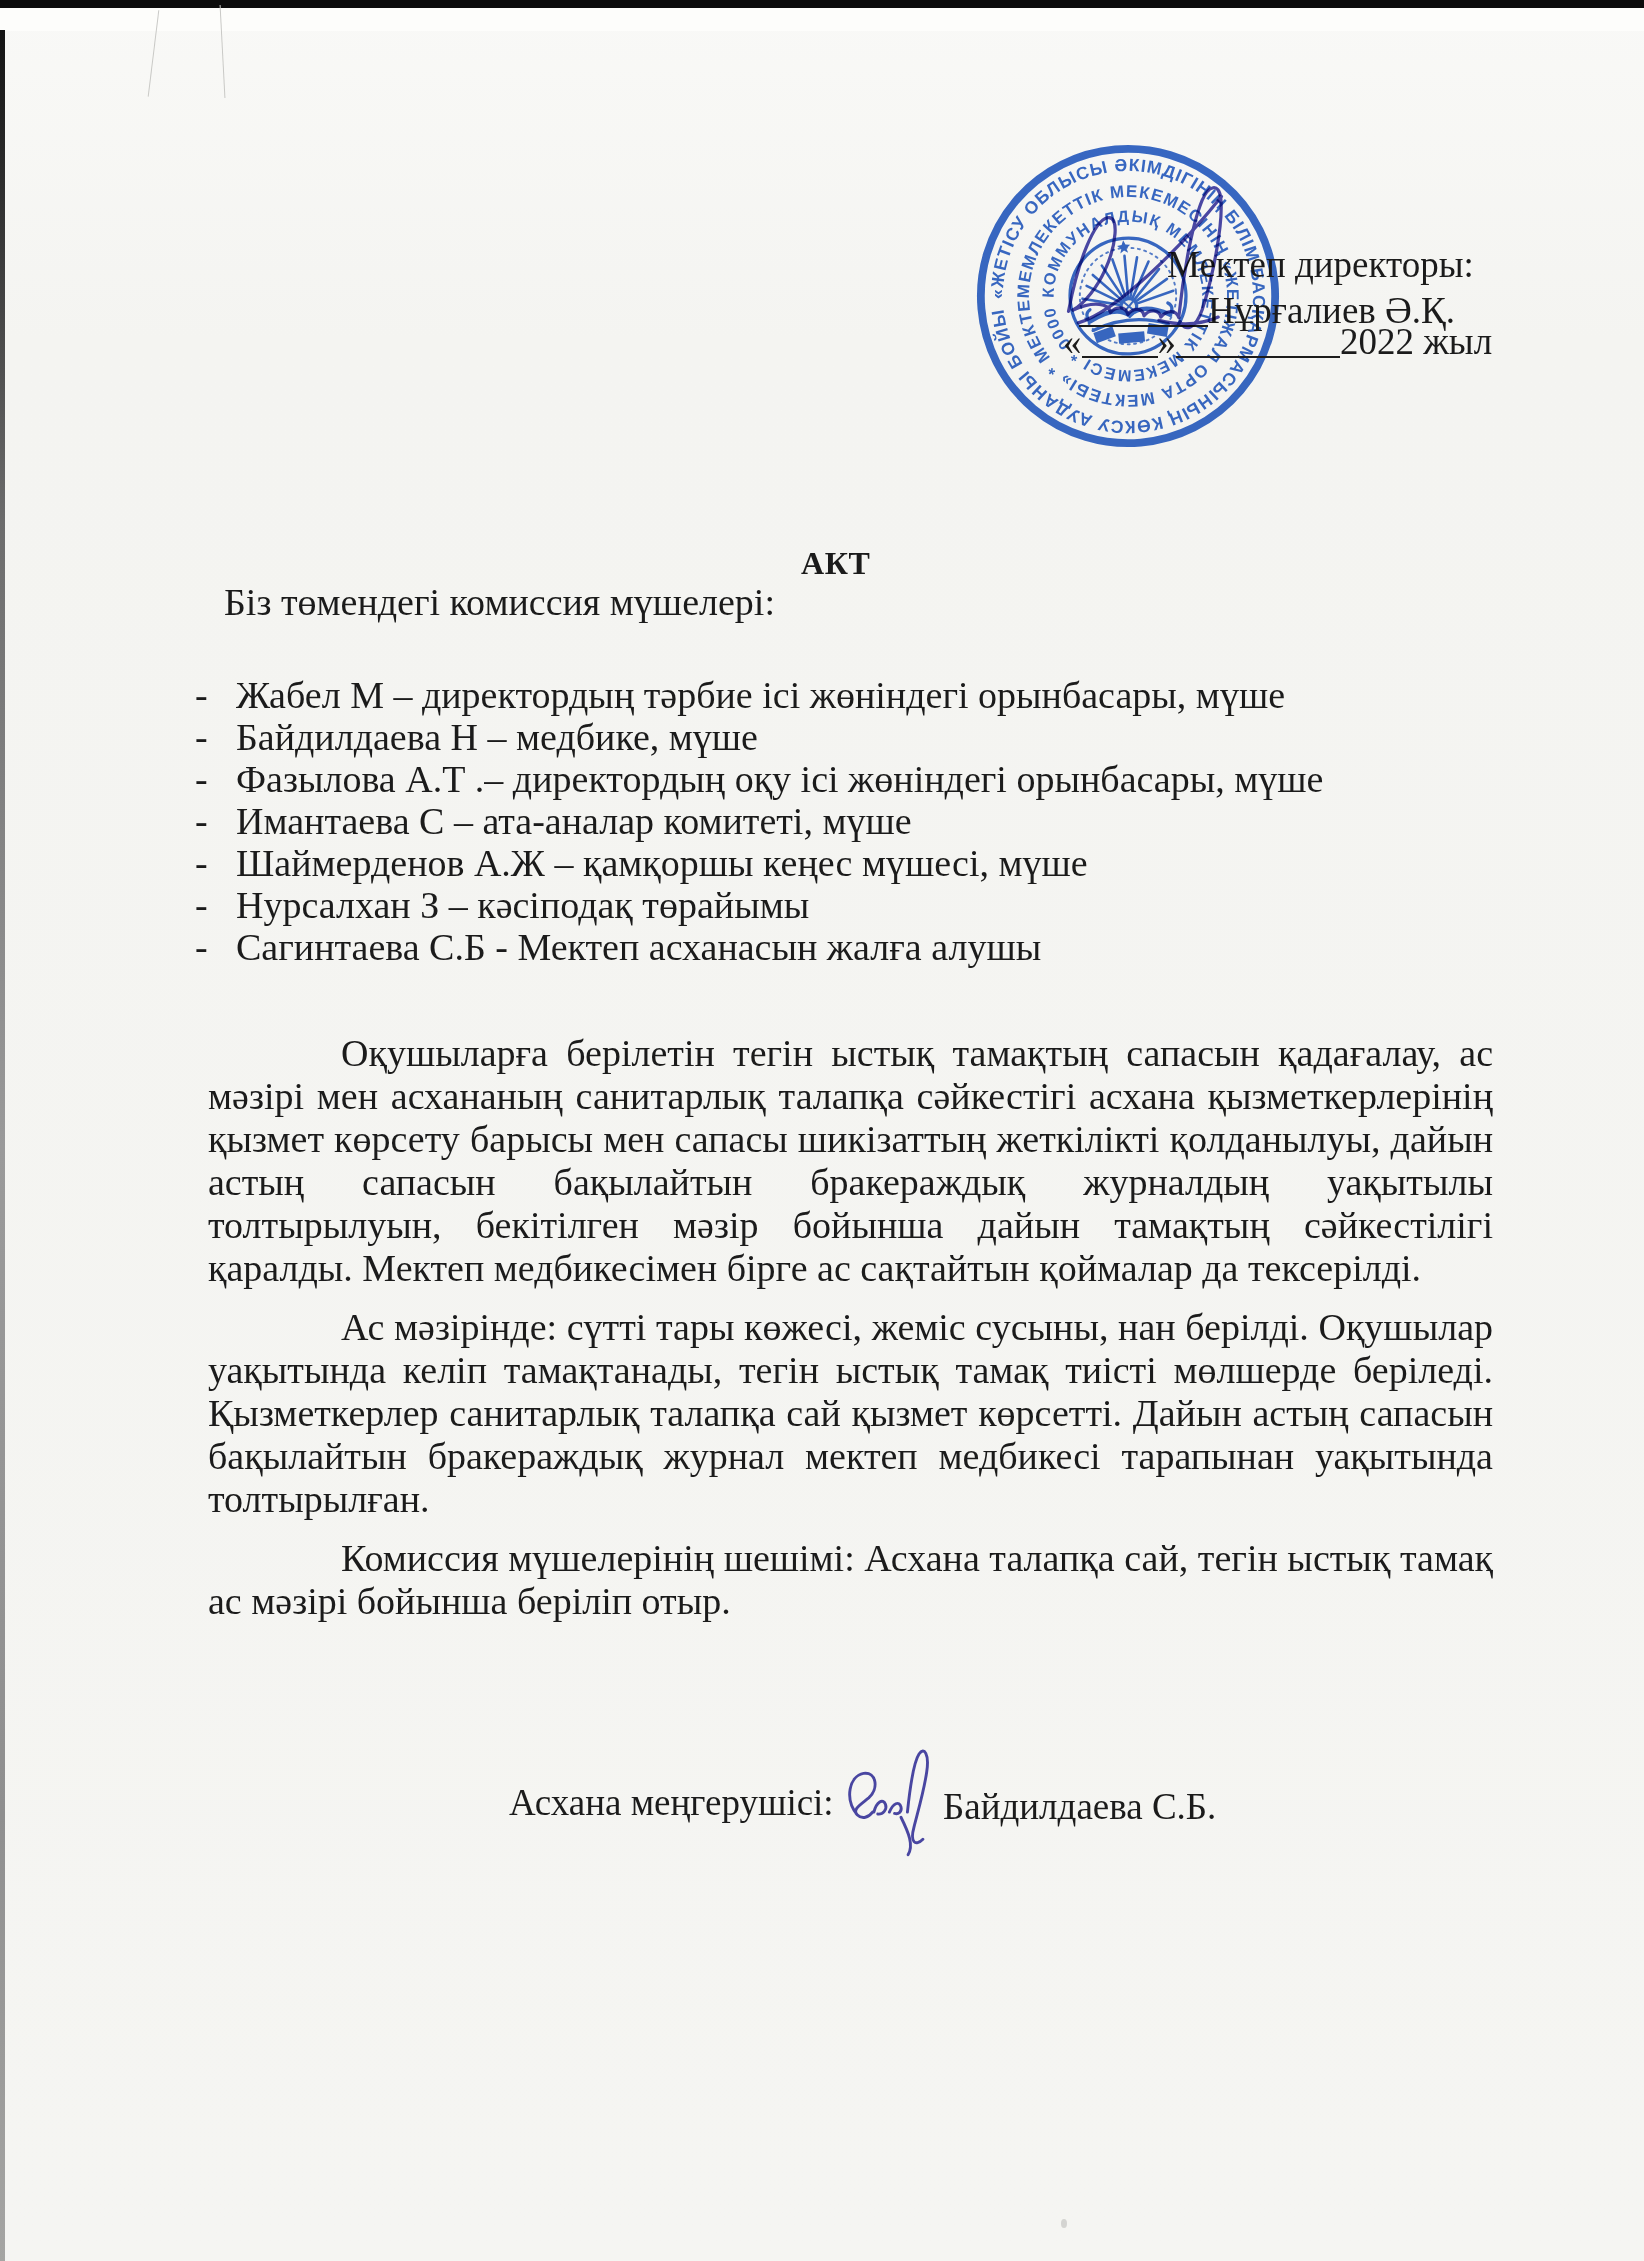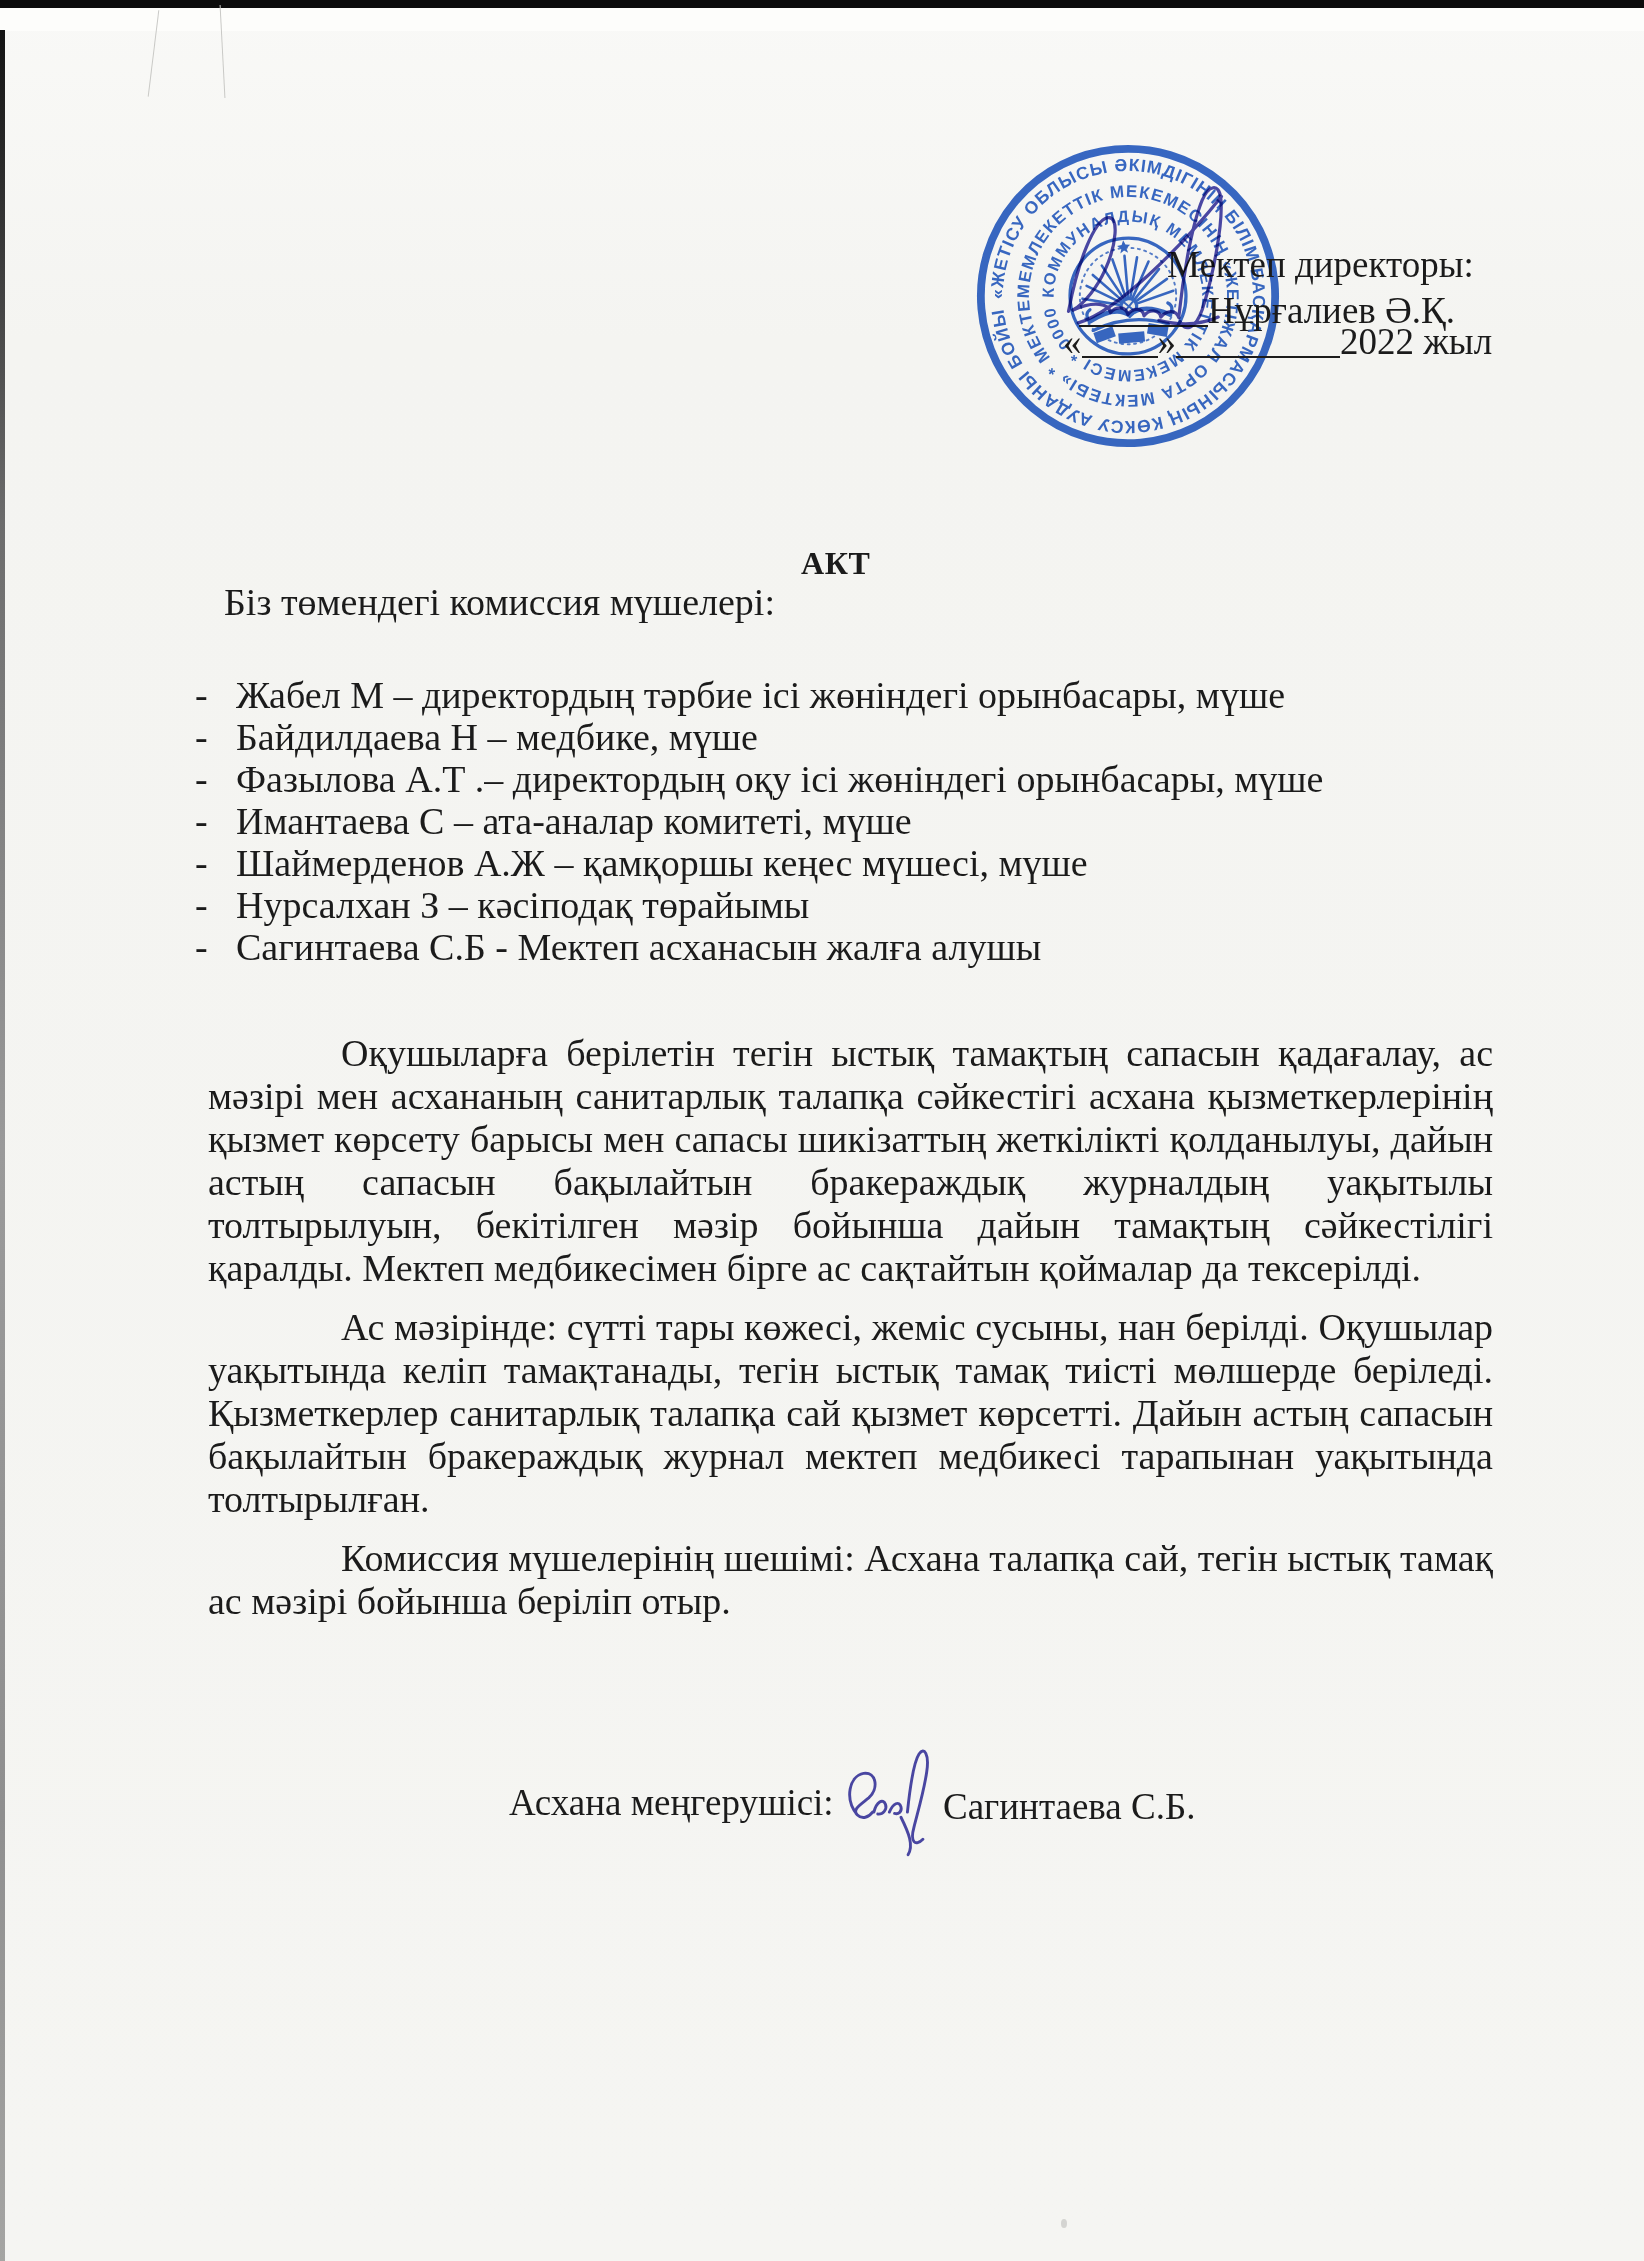--- a/index.html
+++ b/index.html
@@ -191,16 +191,16 @@
   <svg class="canteen-sig" viewBox="0 0 170 200">
     <g stroke="#4340a6" stroke-width="4.5" fill="none" stroke-linecap="round" stroke-linejoin="round" opacity="0.95">
       <path d="M 34,122 C 14,97 22,62 44,58 C 64,55 68,82 52,96 C 40,106 26,114 34,122 C 42,130 52,126 58,118"></path>
       <path d="M 60,118 C 64,102 74,96 78,106 C 81,114 74,122 66,121"></path>
       <path d="M 84,118 C 90,104 99,100 102,110 C 104,117 98,122 92,120"></path>
       <path d="M 112,118 C 116,80 122,40 130,28 C 138,16 146,28 142,55 C 138,84 128,118 122,142 C 116,164 124,172 136,160"></path>
       <path d="M 102,126 C 114,150 122,170 113,184"></path>
     </g>
   </svg>
 
-  <div class="footer-name">Сагинтаева С.Б.</div>
+  <div class="footer-name">Байдилдаева С.Б.</div>
 
 </div>
 
 
 </body></html>

